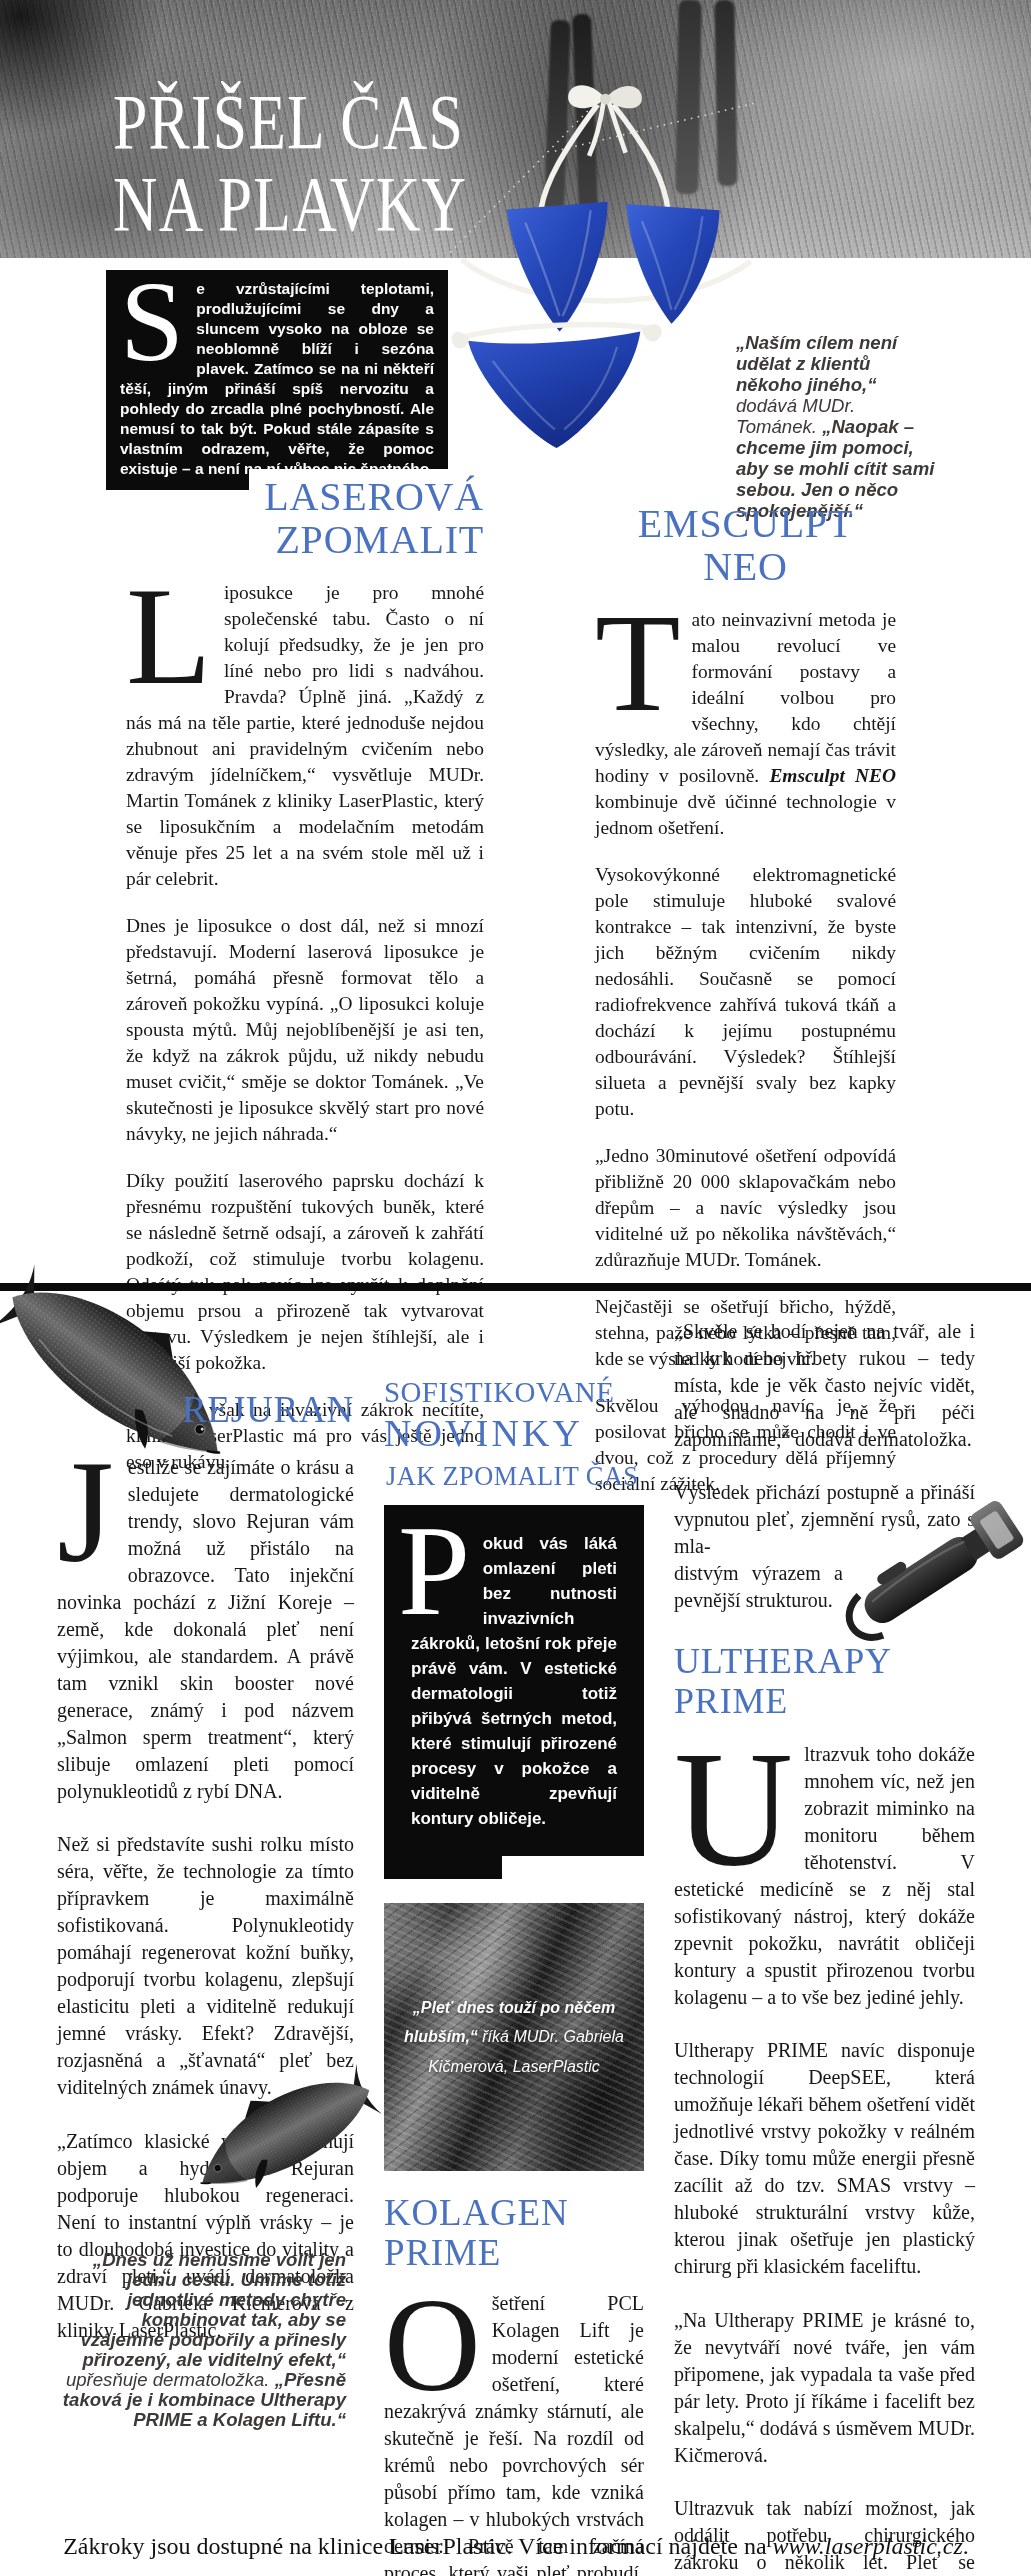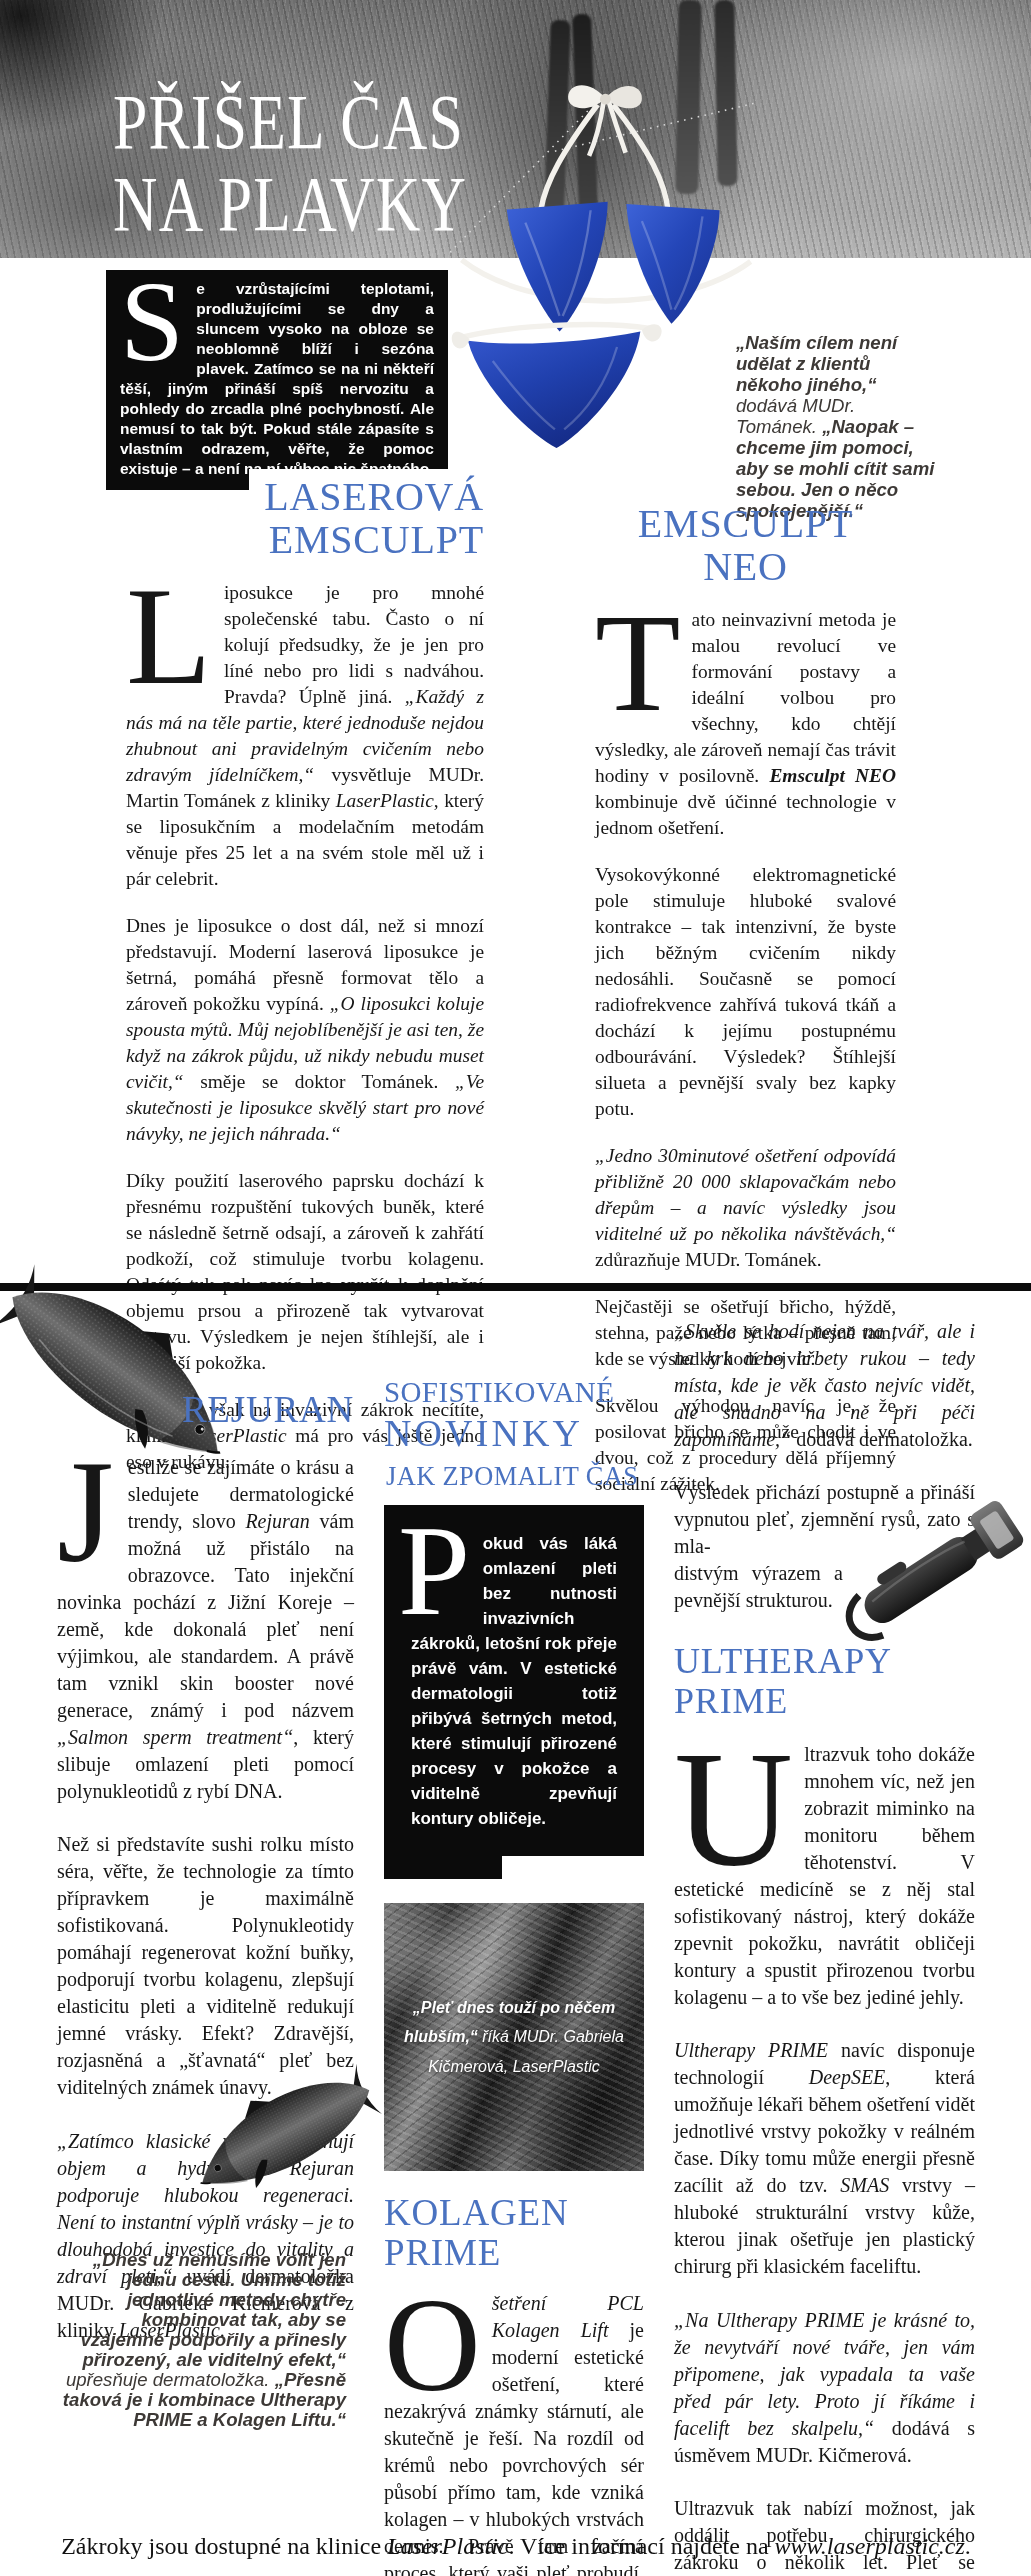--- a/index.html
+++ b/index.html
@@ -55,21 +55,21 @@
   .h-center{text-align:center;}
   .h-rejuran{font-size:37px;margin-bottom:23px;}
   .h-mid1{font-size:29px;line-height:33px;margin:0;letter-spacing:0.4px;}
   .h-mid2{font-size:38px;line-height:49px;margin:0;letter-spacing:3.1px;}
   .h-mid3{font-size:26.4px;line-height:33px;margin:2px;letter-spacing:0.4px;}
   .h-kolagen{font-size:37px;line-height:40px;margin:22px 0 17px;}
   .h-ulth{font-size:36px;line-height:40px;margin:6.2px 0 20px;}
 
   .body{font-size:19.4px;line-height:26px;text-align:justify;margin:0 0 21px;}
   .s2 .body{font-size:20px;line-height:27px;margin:0 0 26.4px;}
-  .it{font-style:italic;}
+  .it{}
   .bi{font-style:italic;font-weight:bold;}
   .p-narrow{width:169px;}
 
   .dc{float:left;font-family:"Liberation Serif",serif;font-weight:400;}
   .dc-s{color:#fff;font-size:115px;line-height:79px;height:79px;margin:3.1px 12.4px 0 0;}
   .dc-l{font-size:140px;line-height:99px;height:99px;margin:6.2px 12.4px 0 0;}
   .dc-t{font-size:140px;line-height:99px;height:99px;margin:6.2px 11px 0 0;}
   .dc-j{font-size:146px;line-height:106px;height:116px;margin:4.7px 14px 0 0;}
   .dc-p{color:#fff;font-size:130px;line-height:96px;height:96px;margin:4.7px 12.4px 0 0;}
   .dc-o{font-size:134px;line-height:98px;height:98px;margin:6.2px 11px 0 0;}
@@ -149,21 +149,21 @@
   <section class="intro-box">
     <span class="dc dc-s">S</span>
     <p><span>e vzrůstajícími teplotami, prodlužujícími se dny a sluncem vysoko na obloze se neoblomně blíží i sezóna plavek. Zatímco se na ni někteří těší, jiným přináší spíš nervozitu a pohledy do zrcadla plné pochybností. Ale nemusí to tak být. Pokud stále zápasíte s vlastním odrazem, věřte, že pomoc existuje – a není na ní vůbec nic špatného.</span></p>
   </section>
 
   <aside class="q-tomanek">
     <span class="b">„Naším cílem není udělat z klientů někoho jiného,“</span><span class="r"> dodává MUDr. Tománek. </span><span class="b">„Naopak – chceme jim pomoci, aby se mohli cítit sami sebou. Jen o něco spokojenější.“</span>
   </aside>
 
   <section class="col col-lipo">
-    <h2 class="h-blue h-right"><span>LASEROVÁ</span><br><span>EMSCULPT</span></h2>
+    <h2 class="h-blue h-right"><span>LASEROVÁ</span><br><span>ZPOMALIT</span></h2>
     <p class="body"><span class="dc dc-l">L</span><span>iposukce je pro mnohé společenské tabu. Často o ní kolují předsudky, že je jen pro líné nebo pro lidi s nadváhou. Pravda? Úplně jiná. </span><span class="it">„Každý z nás má na těle partie, které jednoduše nejdou zhubnout ani pravidelným cvičením nebo zdravým jídelníčkem,“</span><span> vysvětluje MUDr. Martin Tománek z kliniky </span><span class="it">LaserPlastic</span><span>, který se liposukčním a modelačním metodám věnuje přes 25 let a na svém stole měl už i pár celebrit.</span></p>
     <p class="body"><span>Dnes je liposukce o dost dál, než si mnozí představují. Moderní laserová liposukce je šetrná, pomáhá přesně formovat tělo a zároveň pokožku vypíná. </span><span class="it">„O liposukci koluje spousta mýtů. Můj nejoblíbenější je asi ten, že když na zákrok půjdu, už nikdy nebudu muset cvičit,“</span><span> směje se doktor Tománek. </span><span class="it">„Ve skutečnosti je liposukce skvělý start pro nové návyky, ne jejich náhrada.“</span></p>
     <p class="body"><span>Díky použití laserového paprsku dochází k přesnému rozpuštění tukových buněk, které se následně šetrně odsají, a zároveň k zahřátí podkoží, což stimuluje tvorbu kolagenu. Odsátý tuk pak navíc lze využít k doplnění objemu prsou a přirozeně tak vytvarovat postavu. Výsledkem je nejen štíhlejší, ale i pevnější pokožka.</span></p>
     <p class="body"><span>Pokud se však na invazivní zákrok necítíte, klinika </span><span class="it">LaserPlastic</span><span> má pro vás ještě jedno eso v rukávu.</span></p>
   </section>
 
   <section class="col col-emsculpt">
     <h2 class="h-blue h-center"><span>EMSCULPT NEO</span></h2>
     <p class="body"><span class="dc dc-t">T</span><span>ato neinvazivní metoda je malou revolucí ve formování postavy a ideální volbou pro všechny, kdo chtějí výsledky, ale zároveň nemají čas trávit hodiny v posilovně. </span><span class="bi">Emsculpt NEO</span><span> kombinuje dvě účinné technologie v jednom ošetření.</span></p>
     <p class="body"><span>Vysokovýkonné elektromagnetické pole stimuluje hluboké svalové kontrakce – tak intenzivní, že byste jich běžným cvičením nikdy nedosáhli. Současně se pomocí radiofrekvence zahřívá tuková tkáň a dochází k jejímu postupnému odbourávání. Výsledek? Štíhlejší silueta a pevnější svaly bez kapky potu.</span></p>

